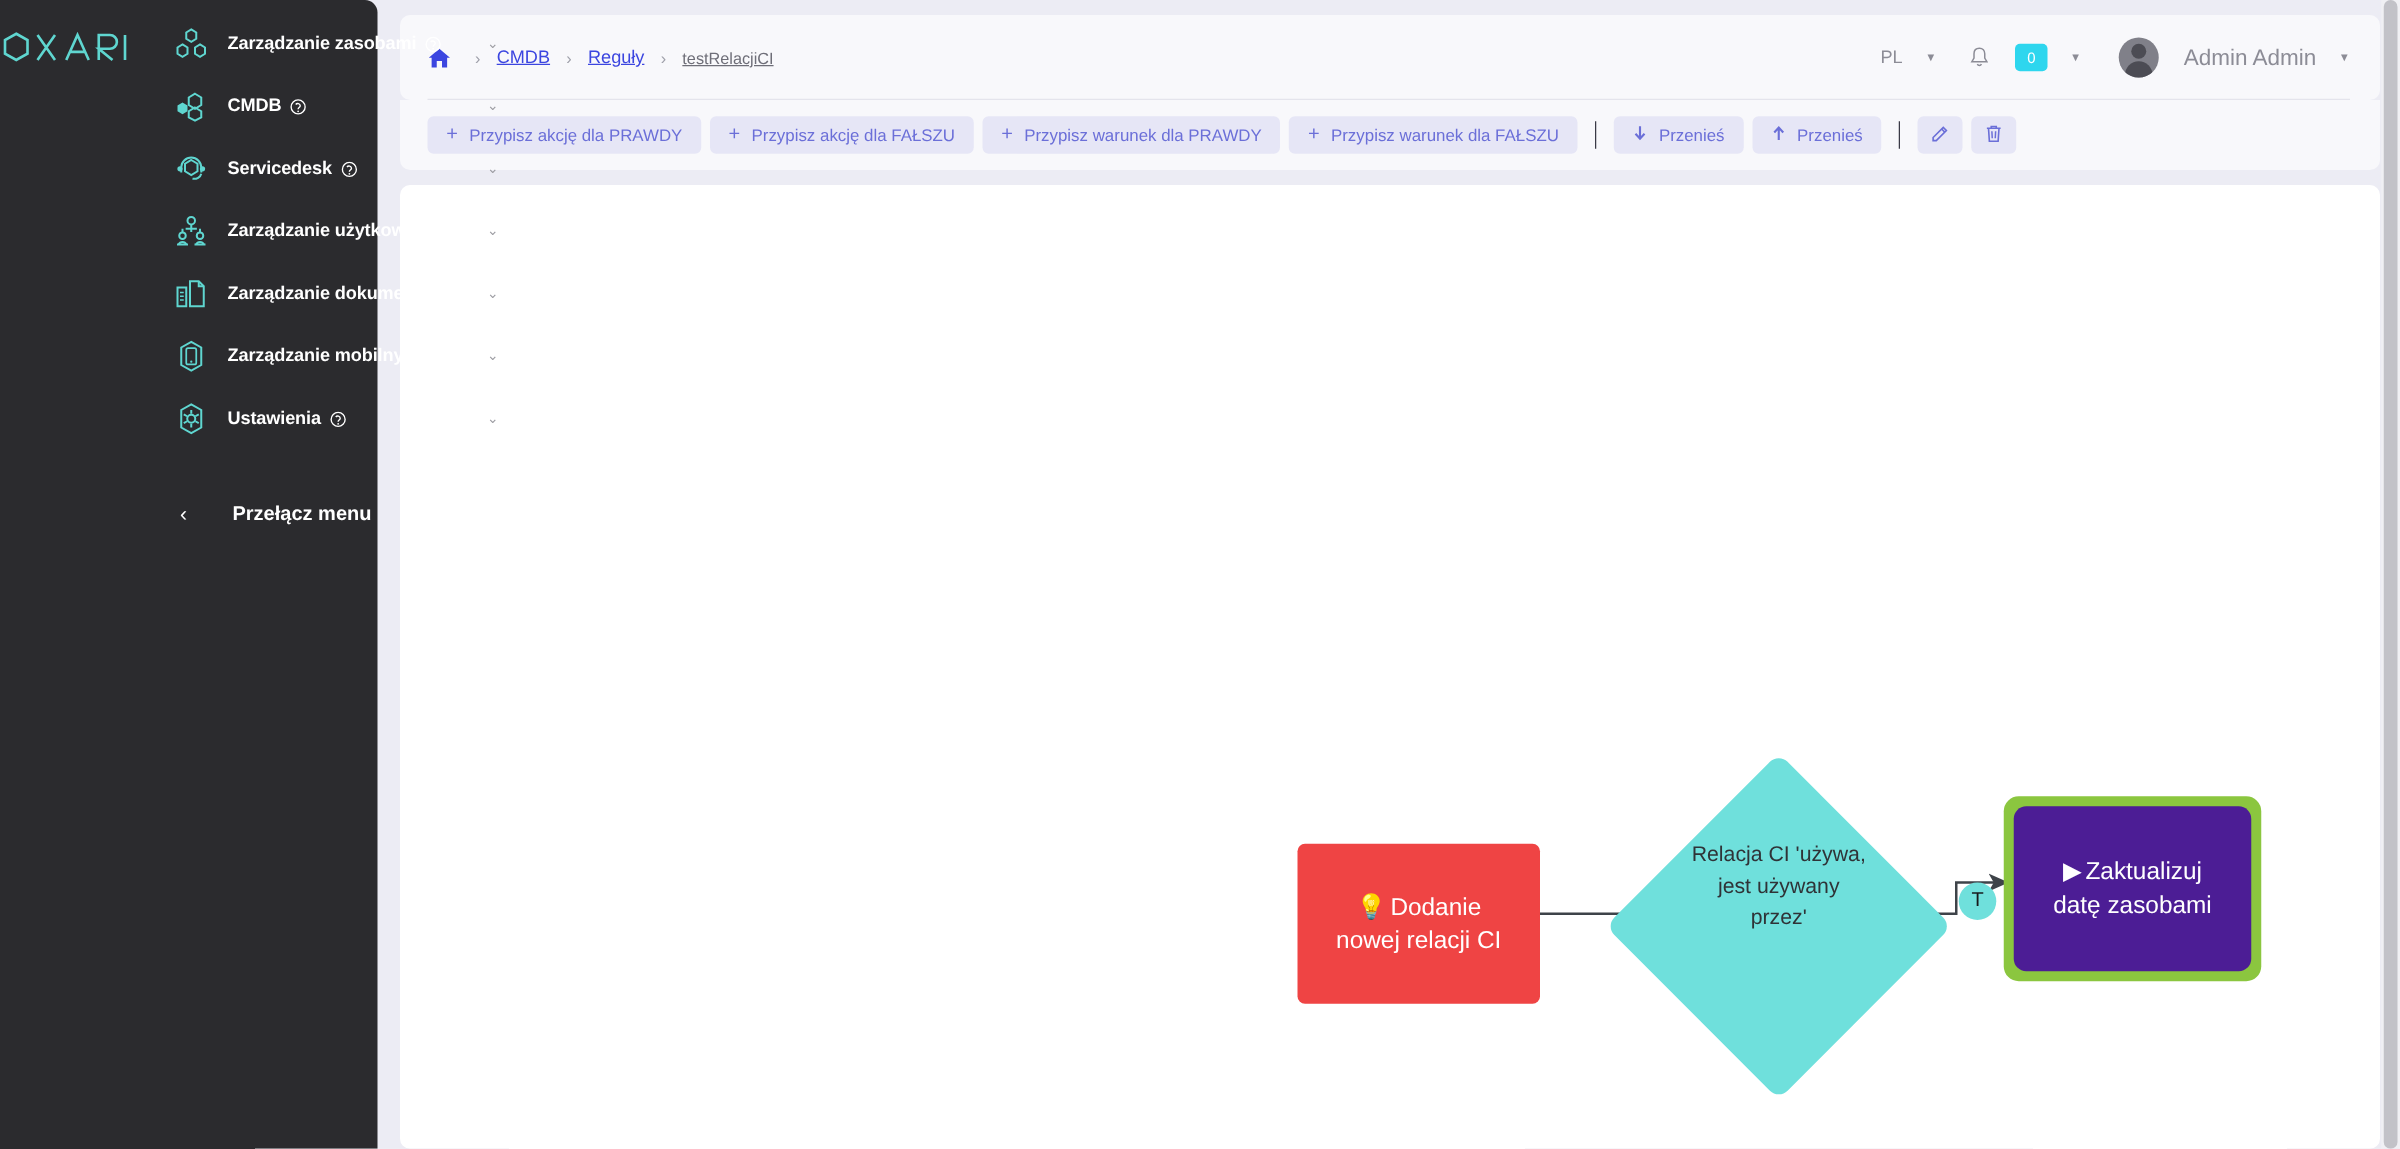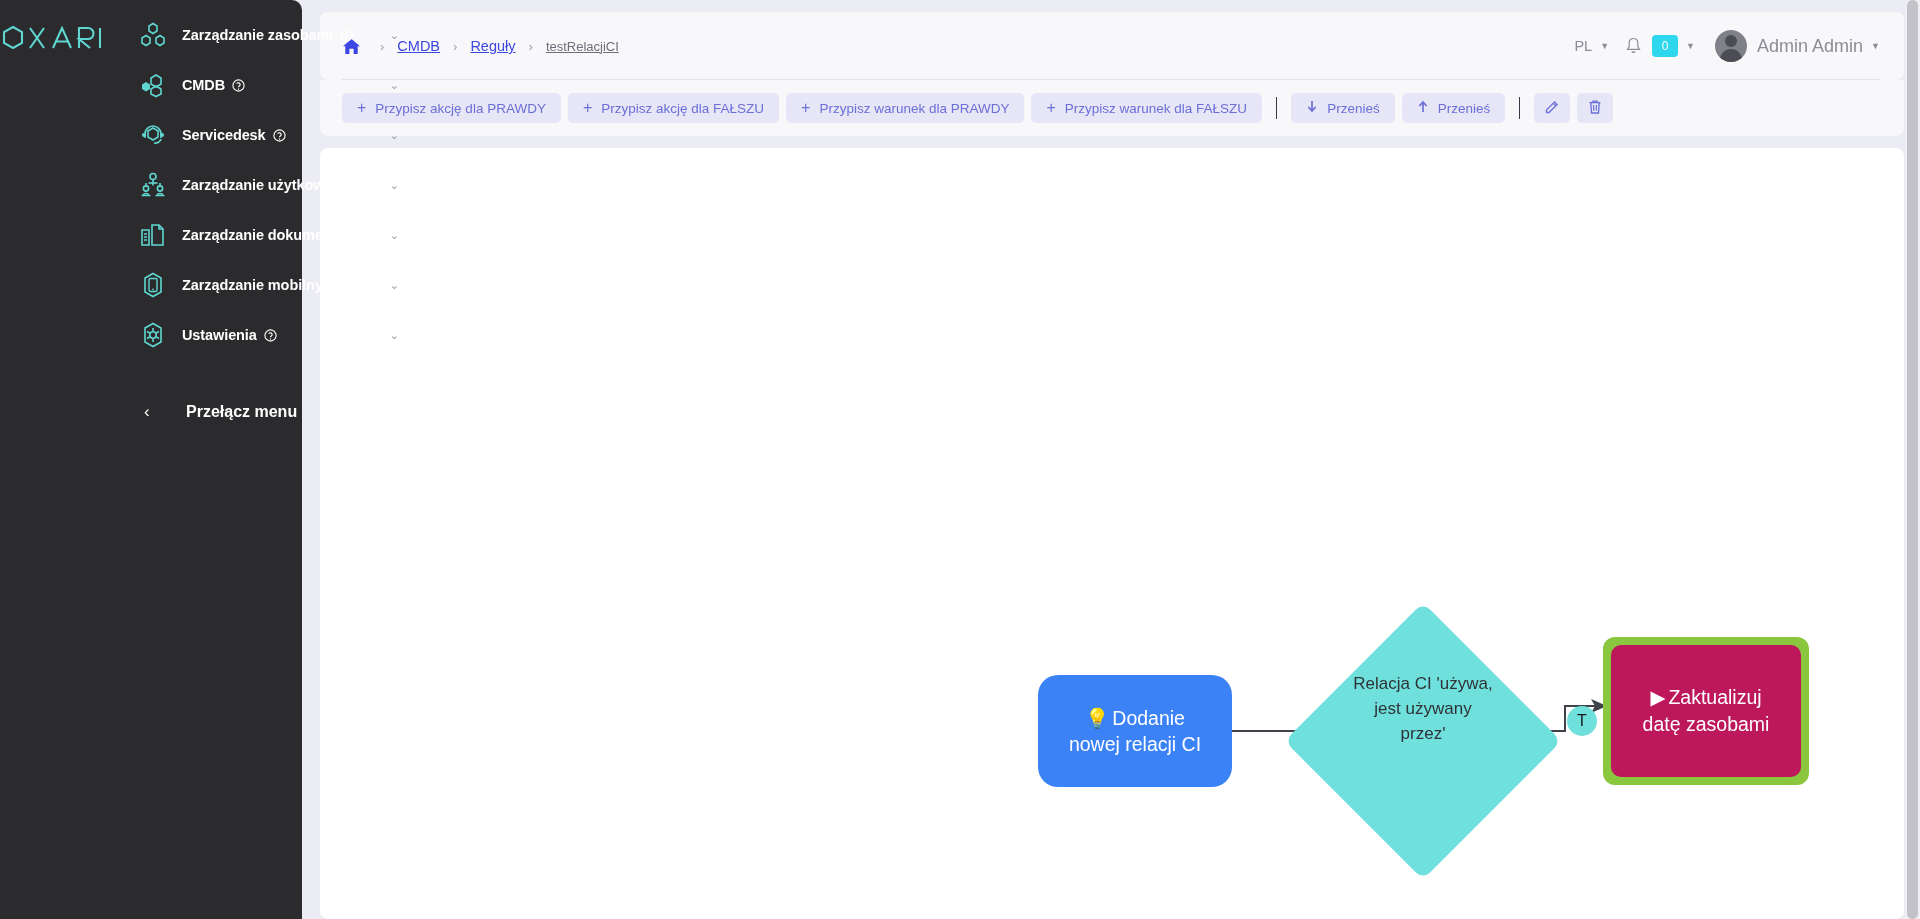--- a/index.html
+++ b/index.html
@@ -56,21 +56,21 @@
   .home-ico { display: inline-flex; margin-right: 6px; }
   .crumb-sep { color: #9FA0AA; font-size: 13px; margin: 0 13px; }
   .crumb-link {
     color: #3C46E0; font-size: 14.5px; text-decoration: underline;
     cursor: pointer; white-space: nowrap;
   }
   .crumb-current {
     color: #6E6E78; font-size: 13px; text-decoration: underline;
     cursor: pointer; white-space: nowrap;
   }
-  .top-right { margin-left: auto; display: flex; align-items: center; gap: 0; }
+  .top-right { margin-left: auto; display: flex; align-items: center; gap: 10px; }
   .lang { color: #8C8C96; font-size: 14.5px; cursor: pointer; }
   .dd-caret { color: #8C8C96; font-size: 9px; margin: 0 16px 0 8px; cursor: pointer; }
   .bell { cursor: pointer; display: inline-flex; }
   .badge {
     background: #2ED6EE; color: #FFFFFF; font-size: 12px;
     border-radius: 4px; min-width: 26px; height: 22px;
     display: flex; align-items: center; justify-content: center;
     margin-left: 10px; cursor: pointer;
   }
   .avatar {
@@ -114,40 +114,40 @@
     margin-top: 12px; flex: 1; position: relative; overflow: hidden;
     margin-bottom: 0px;
   }
   .flow { position: absolute; inset: 0; }
 
   .node {
     position: absolute; display: flex; align-items: center;
     justify-content: center; text-align: center;
   }
   .node-start {
-    left: 718px; top: 527px; width: 194px; height: 112px;
-    background: #3b82f6; border-radius: 20px;
+    left: 718px; top: 527px; width: 194px; height: 128px;
+    background: #ef4444; border-radius: 6px;
     color: #FFFFFF; font-size: 19.5px; line-height: 26px;
     padding: 0 14px;
   }
   .node-cond {
     left: 1005px; top: 495px; width: 196px; height: 196px;
     background: #6FE0DC; transform: rotate(45deg); border-radius: 10px;
   }
   .node-cond-text {
     position: absolute; left: 1000px; top: 523px; width: 206px;
     text-align: center; color: #2F3337; font-size: 17px; line-height: 25px;
   }
   .node-action-sel {
     left: 1283px; top: 489px; width: 206px; height: 148px;
     background: #8BC63F; border-radius: 12px;
   }
   .node-action {
     left: 1291px; top: 497px; width: 190px; height: 132px;
-    background: #be185d; border-radius: 10px;
+    background: #4c1d95; border-radius: 10px;
     color: #FFFFFF; font-size: 19.5px; line-height: 27px;
     padding: 0 10px;
   }
   .badge-t {
     position: absolute; left: 1247px; top: 558px;
     width: 30px; height: 30px; border-radius: 50%;
     background: #6FE0DC; color: #17181A;
     display: flex; align-items: center; justify-content: center;
     font-size: 16px;
   }

